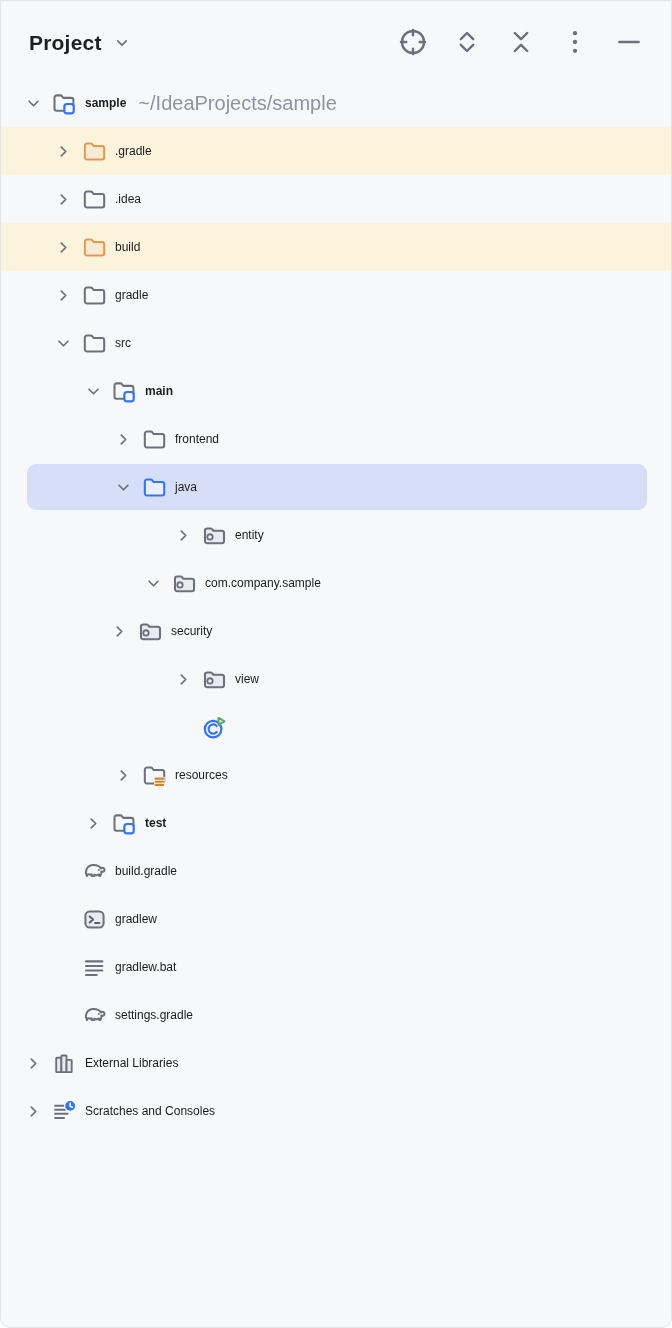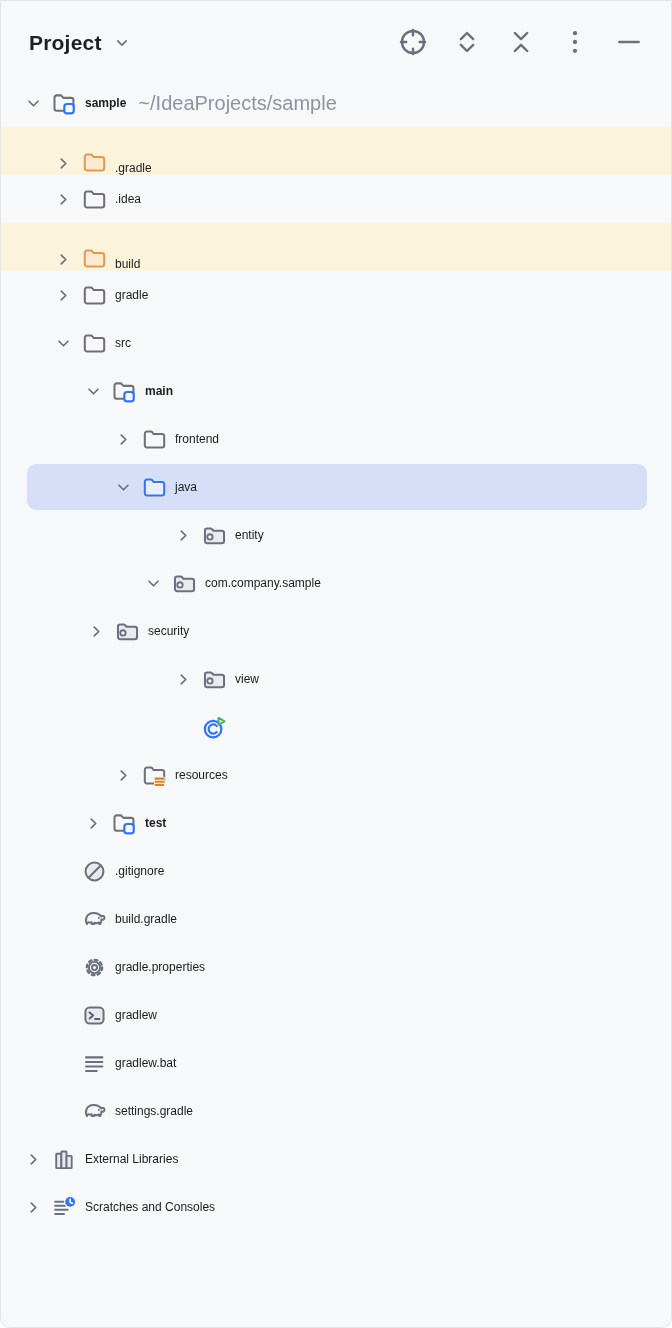--- a/index.html
+++ b/index.html
@@ -19,21 +19,21 @@
   .title-btn .t{font-size:21px;font-weight:700;color:#1d1f26;letter-spacing:.2px;}
   .title-btn svg{width:20px;height:20px;}
   .actions{display:flex;align-items:center;gap:22px;}
   .act{width:32px;height:32px;display:flex;align-items:center;justify-content:center;
        background:none;border:none;padding:0;cursor:pointer;border-radius:6px;}
   .act svg{width:30px;height:30px;}
   
   .tree{flex:1;display:flex;flex-direction:column;}
   .row{position:relative;height:48px;display:flex;align-items:center;box-sizing:border-box;cursor:pointer;}
   .row > *{position:relative;z-index:1;}
-  .row.bg-yellow{background:var(--row-yellow,#fcf3dd);align-items:flex-end;}
+  .row.bg-yellow{background:var(--row-yellow,#fcf3dd);}
   .row.bg-selected::before{content:"";position:absolute;left:26px;right:24px;top:1px;bottom:1px;
        border-radius:9px;background:var(--row-selected,#d7def7);z-index:0;}
   .chev{width:24px;height:24px;display:flex;align-items:center;justify-content:center;margin-right:6px;flex:none;}
   .chev svg{width:21px;height:21px;}
   .ticon{width:26px;height:26px;display:flex;align-items:center;justify-content:center;margin-right:8px;flex:none;}
   .ticon svg{width:25px;height:25px;}
   .label{font-size:12px;color:var(--text,#1b1c20);white-space:nowrap;}
   .label.bold{font-weight:700;}
   .suffix{font-size:20px;color:var(--text-muted,#8e93a3);margin-left:12px;white-space:nowrap;}
   .defs{position:absolute;width:0;height:0;overflow:hidden;}
@@ -351,21 +351,21 @@
             <use href="#i-chevron-down"></use>
           </svg>
         </span>
     <span class="ticon">
           <svg aria-hidden="true">
             <use href="#i-package"></use>
           </svg>
         </span>
     <span class="label">com.company.sample</span>
   </div>
-      <div class="row" style="padding-left: 83px;">
+      <div class="row" style="padding-left: 106px;">
     <span class="chev">
           <svg aria-hidden="true">
             <use href="#i-chevron-right"></use>
           </svg>
         </span>
     <span class="ticon">
           <svg aria-hidden="true">
             <use href="#i-package"></use>
           </svg>
         </span>
@@ -415,42 +415,24 @@
           <svg aria-hidden="true">
             <use href="#i-project-folder"></use>
           </svg>
         </span>
     <span class="label bold">test</span>
   </div>
       <div class="row" style="padding-left: 50px;">
     <span class="chev"></span>
     <span class="ticon">
           <svg aria-hidden="true">
-            <use href="#i-ignored"></use>
-          </svg>
-        </span>
-    <span class="label">.gitignore</span>
-  </div>
-      <div class="row" style="padding-left: 50px;">
-    <span class="chev"></span>
-    <span class="ticon">
-          <svg aria-hidden="true">
             <use href="#i-gradle"></use>
           </svg>
         </span>
     <span class="label">build.gradle</span>
-  </div>
-      <div class="row" style="padding-left: 50px;">
-    <span class="chev"></span>
-    <span class="ticon">
-          <svg aria-hidden="true">
-            <use href="#i-gear"></use>
-          </svg>
-        </span>
-    <span class="label">gradle.properties</span>
   </div>
       <div class="row" style="padding-left: 50px;">
     <span class="chev"></span>
     <span class="ticon">
           <svg aria-hidden="true">
             <use href="#i-terminal"></use>
           </svg>
         </span>
     <span class="label">gradlew</span>
   </div>

